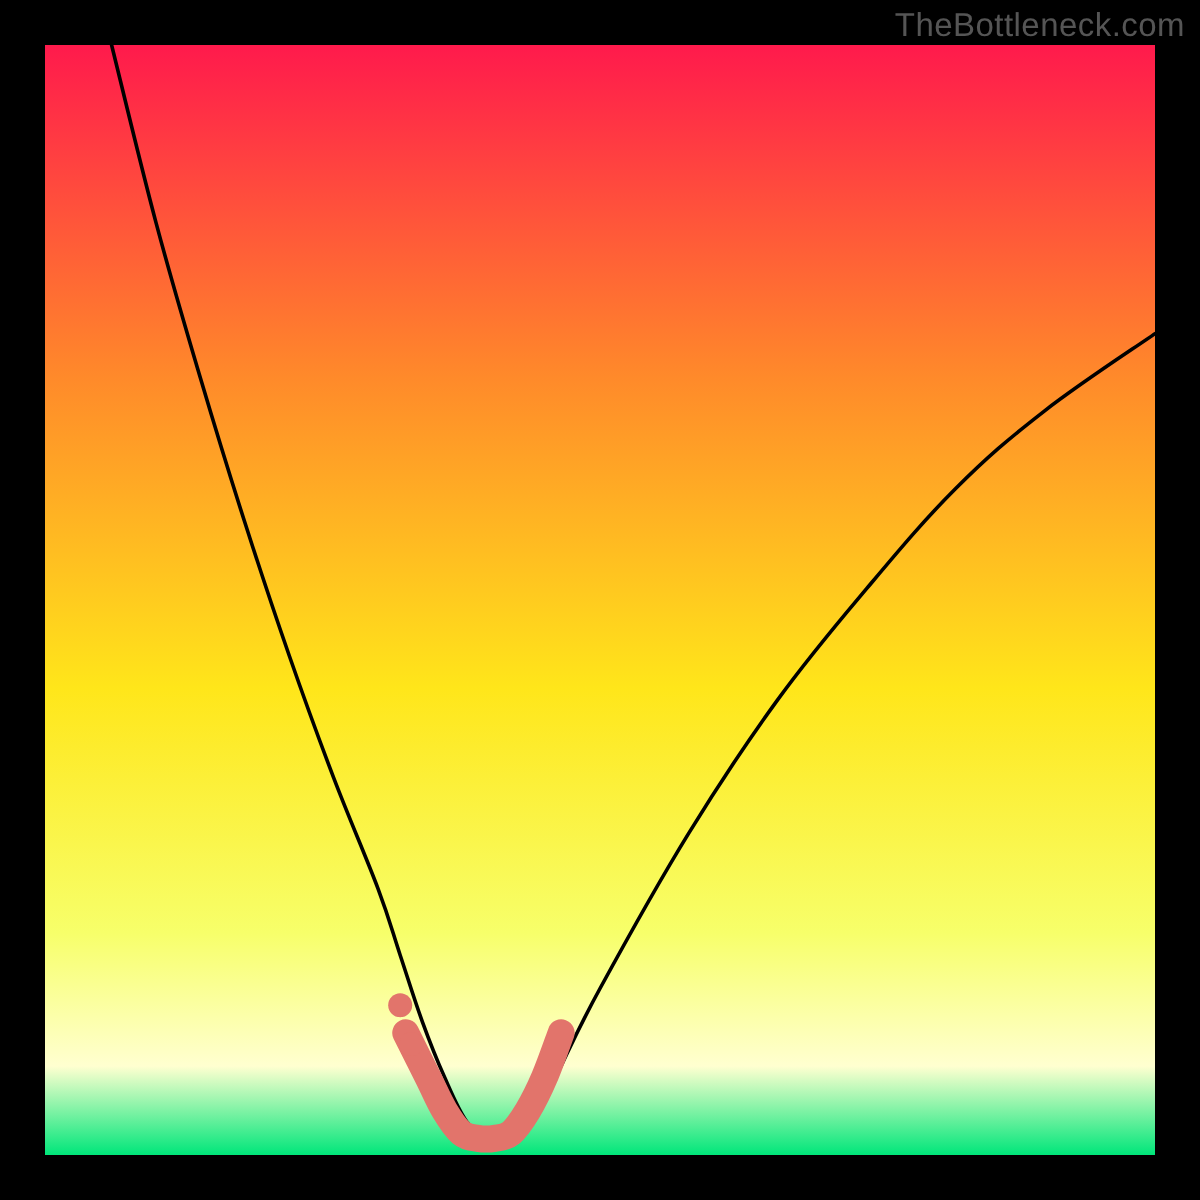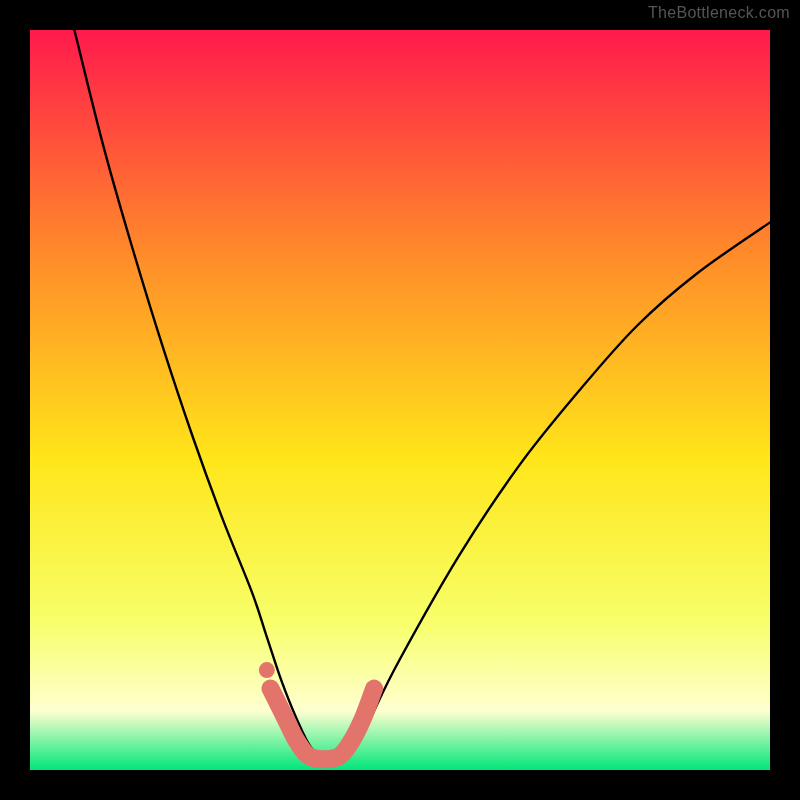--- a/index.html
+++ b/index.html
@@ -24,21 +24,21 @@
     left: 30px;
     width: 740px;
     height: 740px;
     overflow: hidden;
   }
   .credit {
     position: absolute;
     top: 4px;
     right: 10px;
     color: #555;
-    font-size: 16px;
+    font-size: 22px;
     font-weight: 500;
     letter-spacing: 0.3px;
     user-select: none;
   }
   svg {
     display: block;
   }
 </style>
 </head>
 <body>

